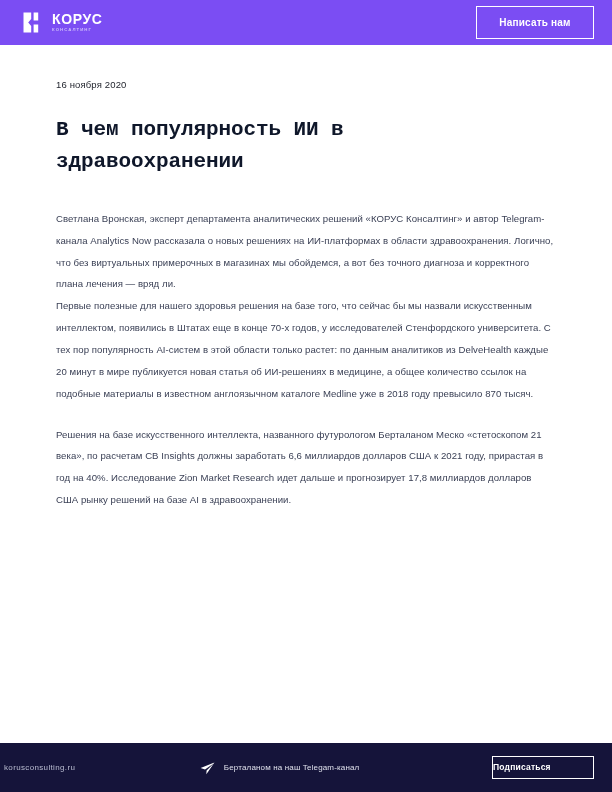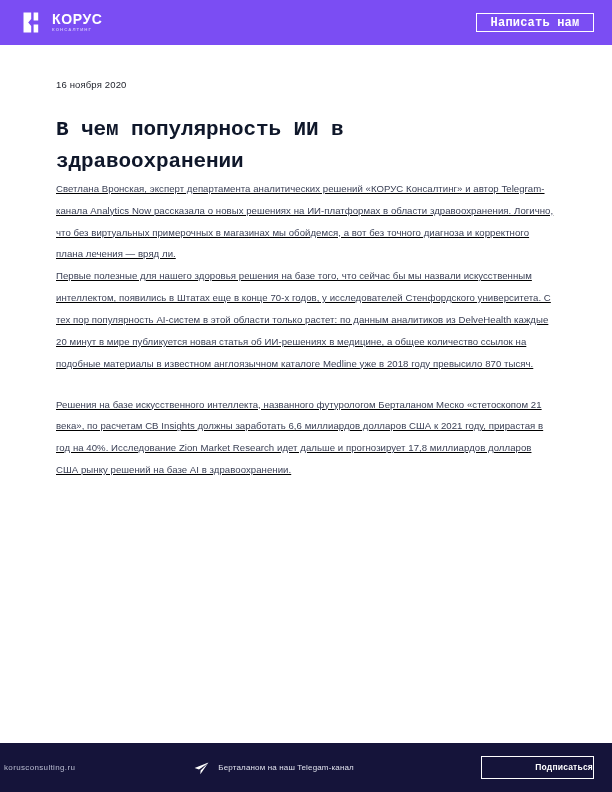--- a/index.html
+++ b/index.html
@@ -62,26 +62,26 @@
     color: #cdbcfb;
     font-size: 4.3px;
     font-weight: bold;
     letter-spacing: 1.05px;
     margin-top: 2px;
   }
   .header-btn {
     border: 1px solid #ffffff;
     color: #ffffff;
     background: transparent;
-    font-family: Liberation Mono, monospace;
-    font-size: 12px;
+    font-family: Liberation Sans, sans-serif;
+    font-size: 10px;
     font-weight: bold;
     letter-spacing: 0.2px;
     width: 118px;
-    height: 19px;
+    height: 33px;
     line-height: 19px;
     text-align: center;
     cursor: pointer;
     padding: 0;
   }
 
   
   .content {
     flex: 1 1 auto;
     padding: 0 56px;
@@ -99,21 +99,21 @@
     margin: 24px 0 0 0;
     font-size: 21px;
     font-weight: bold;
     color: #0f172a;
     line-height: 1.52;
     letter-spacing: -0.1px;
     max-width: 390px;
     font-family: Liberation Mono, monospace;
   }
   .article-body {
-    text-decoration: underline;
+    margin-top: 30px;
   }
   .article-body p {
     margin: 0;
     font-size: 9.6px;
     line-height: 2.28;
     color: #3b4156;
     letter-spacing: 0.05px;
     text-align: left;
   }
   .article-body p + p {
@@ -159,24 +159,24 @@
     letter-spacing: 0.15px;
   }
   .footer-btn {
     border: 1px solid #ffffff;
     color: #ffffff;
     background: transparent;
     font-family: "Liberation Sans", sans-serif;
     font-size: 8.5px;
     font-weight: bold;
     letter-spacing: 0.2px;
-    width: 113px;
+    width: 102px;
     height: 23px;
     line-height: 21px;
-    text-align: right;
+    text-align: left;
     cursor: pointer;
     padding: 0;
     flex: 0 0 auto;
   }
 </style>
 </head>
 <body>
 
 <div class="page">
 

